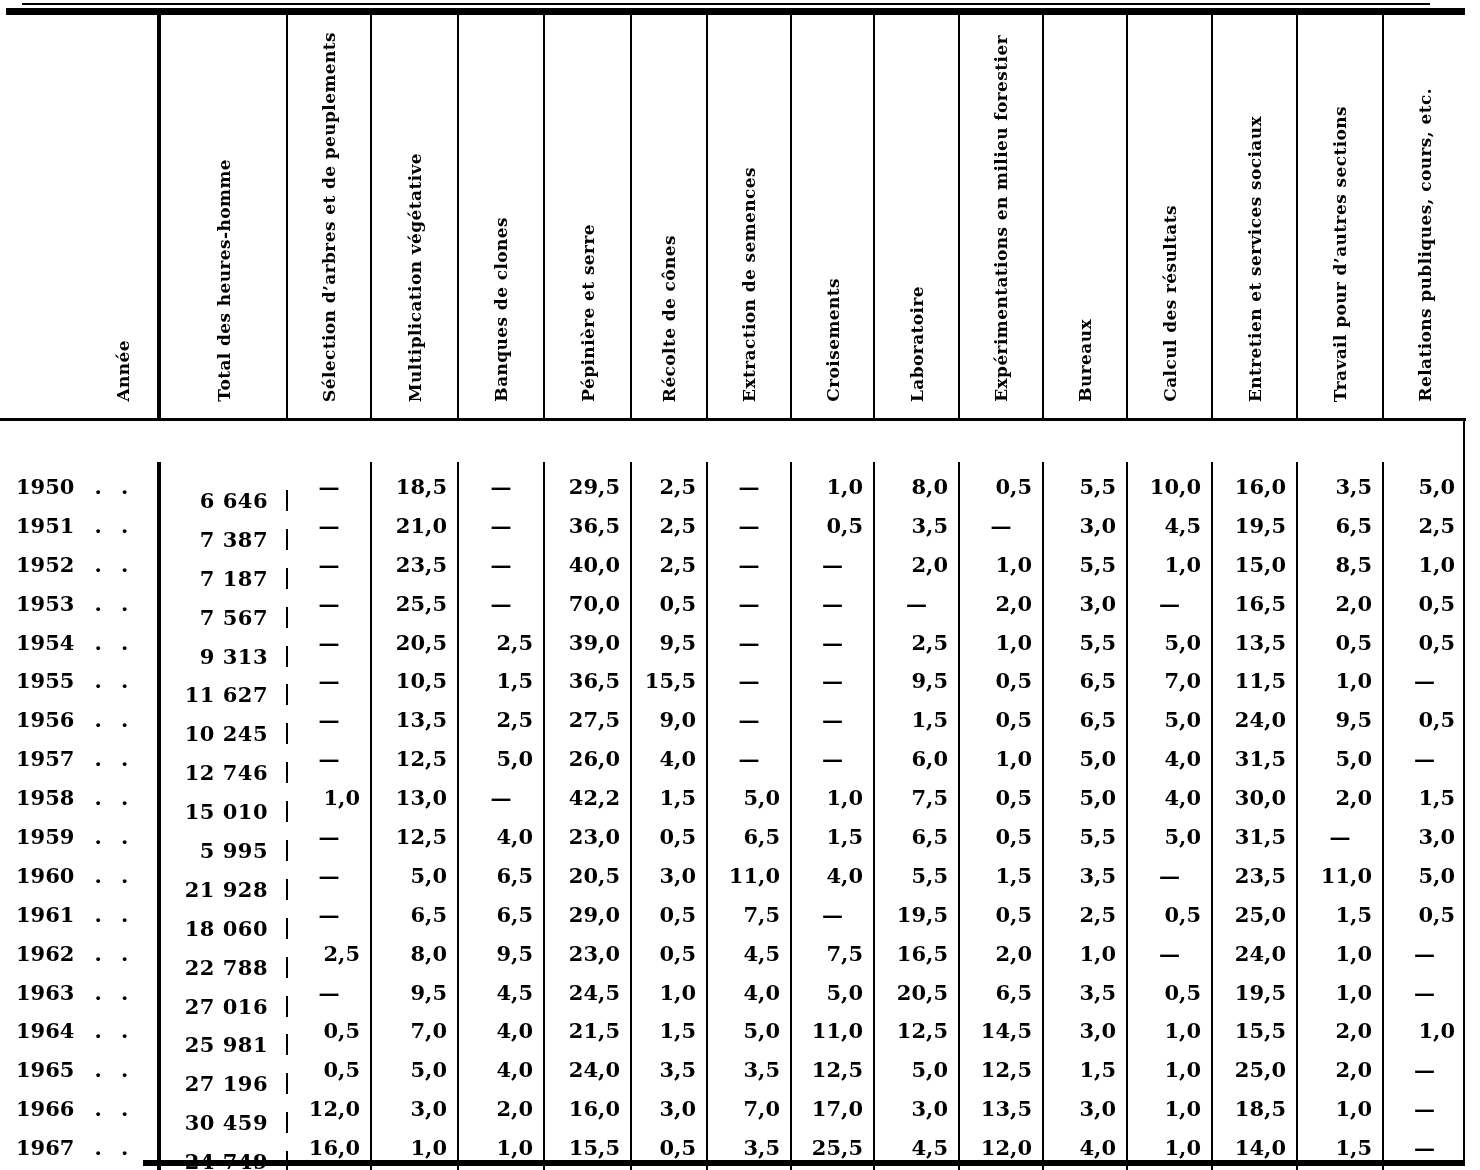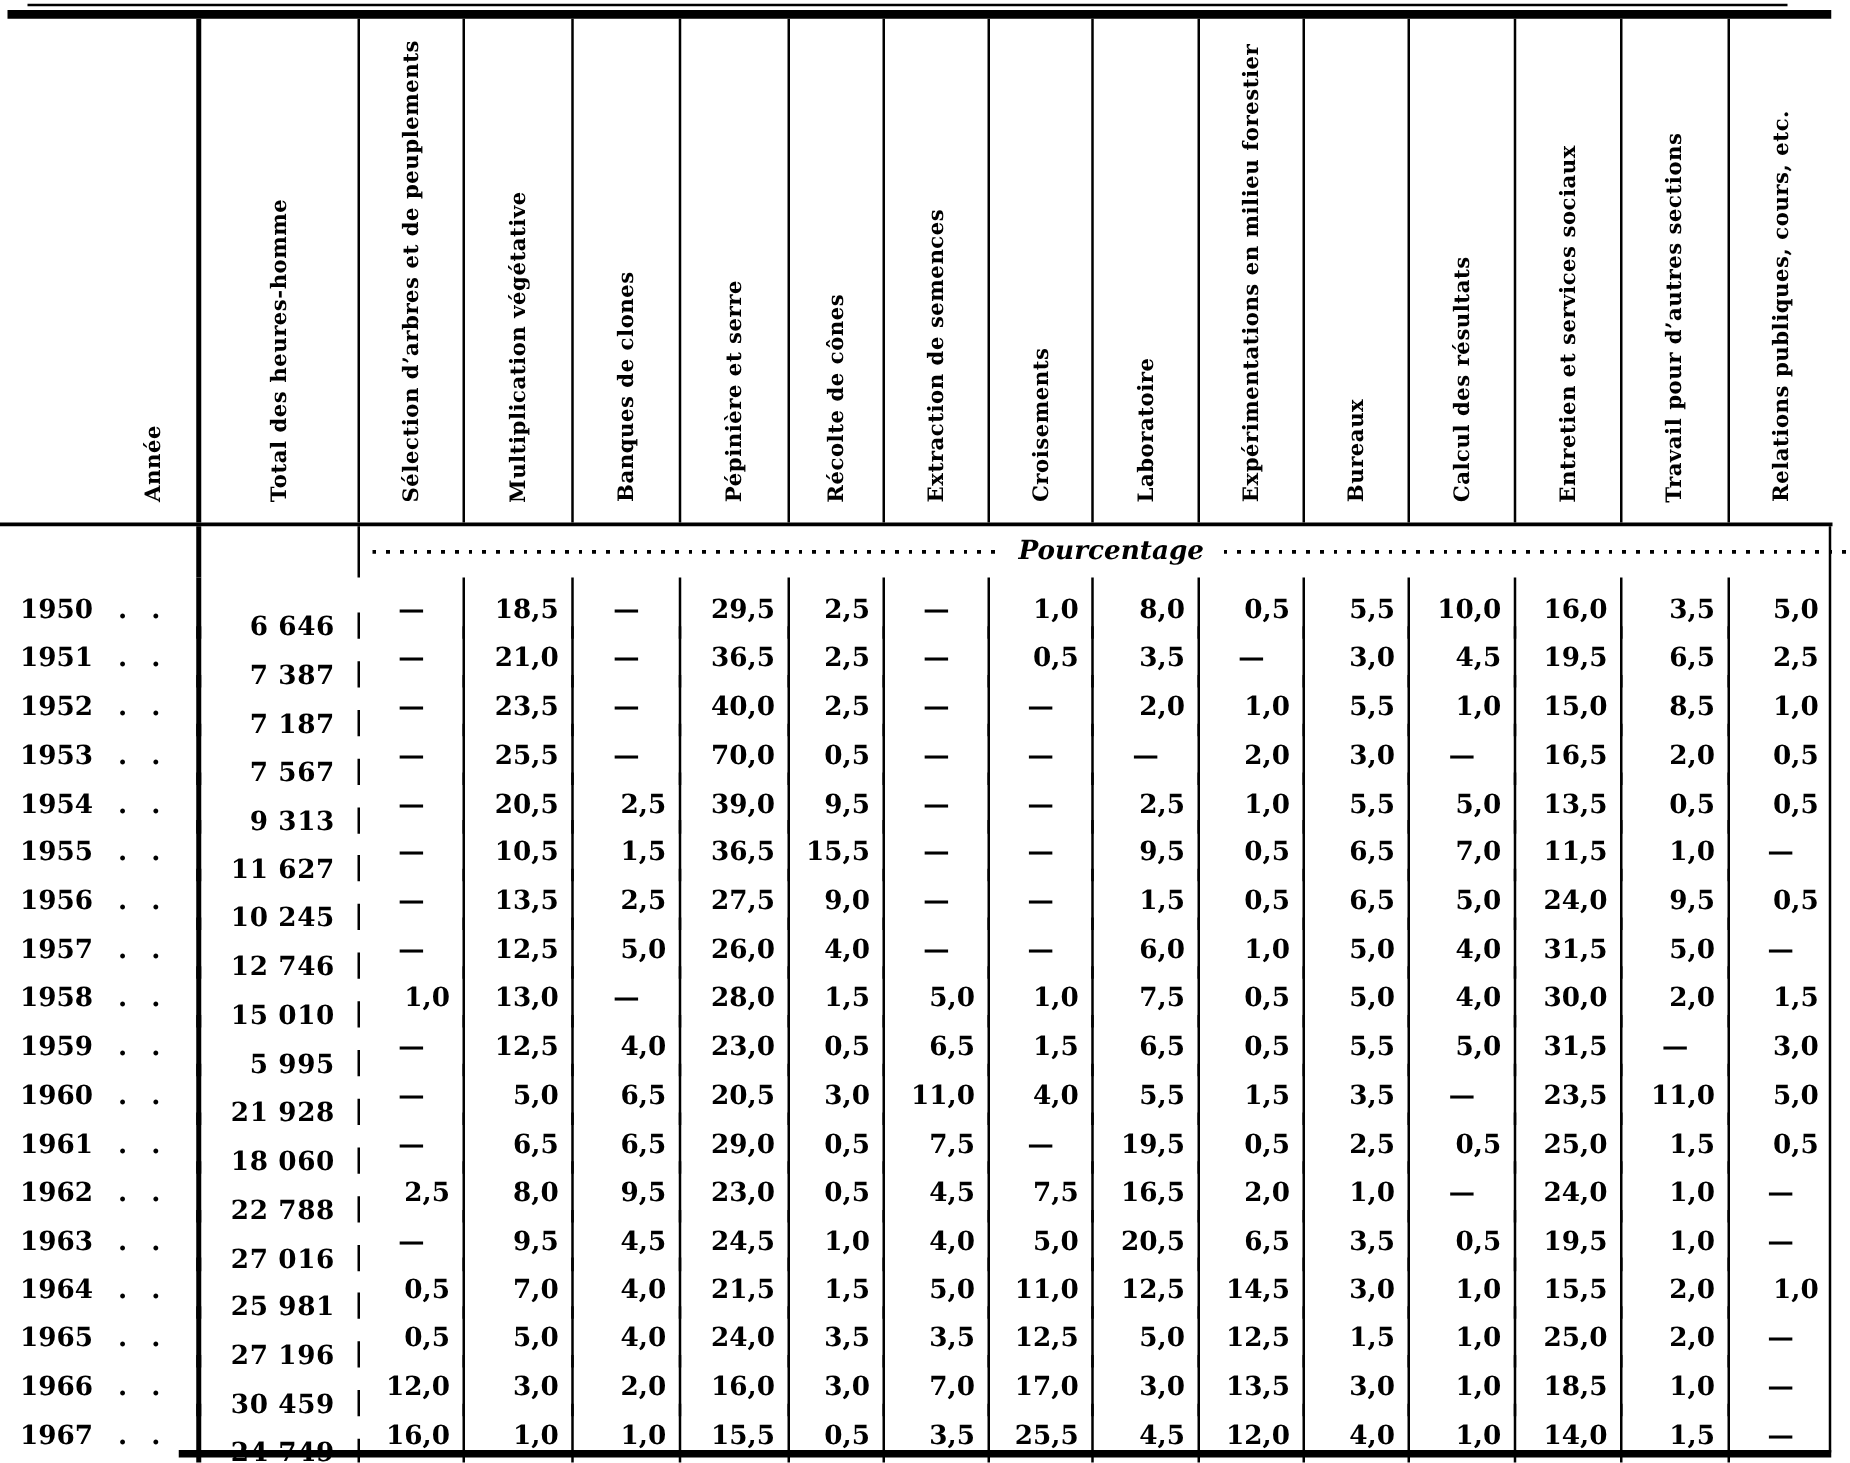--- a/index.html
+++ b/index.html
@@ -116,29 +116,20 @@
       <div class="hcell b-thin">
         <span class="vlabel">Travail pour d’autres sections</span>
       </div>
       <div class="hcell b-none">
         <span class="vlabel">Relations publiques, cours, etc.</span>
       </div>
     </div>
 
   <div class="rule sep-rule"></div>
 
-  <div class="pct-band">
-    <div class="pct-c1"></div>
-    <div class="pct-c2"></div>
-    <div class="pct-rest">
-      <div class="leader"></div>
-      <span class="pct-label">Pourcentage</span>
-      <div class="leader"></div>
-    </div>
-  </div>
 
   <div id="body-rows">
       <div class="grid brow">
         <div class="cell ycell b-thick">
           <span>1950</span>
           <span class="ydots">. .</span>
         </div>
         <div class="cell tcell b-thin">6 646</div>
         <div class="cell vcell b-thin dash">—</div>
         <div class="cell vcell b-thin">18,5</div>
@@ -304,21 +295,21 @@
       </div>
       <div class="grid brow">
         <div class="cell ycell b-thick">
           <span>1958</span>
           <span class="ydots">. .</span>
         </div>
         <div class="cell tcell b-thin">15 010</div>
         <div class="cell vcell b-thin">1,0</div>
         <div class="cell vcell b-thin">13,0</div>
         <div class="cell vcell b-thin dash">—</div>
-        <div class="cell vcell b-thin">28,0</div>
+        <div class="cell vcell b-thin">42,2</div>
         <div class="cell vcell b-thin">1,5</div>
         <div class="cell vcell b-thin">5,0</div>
         <div class="cell vcell b-thin">1,0</div>
         <div class="cell vcell b-thin">7,5</div>
         <div class="cell vcell b-thin">0,5</div>
         <div class="cell vcell b-thin">5,0</div>
         <div class="cell vcell b-thin">4,0</div>
         <div class="cell vcell b-thin">30,0</div>
         <div class="cell vcell b-thin">2,0</div>
         <div class="cell vcell b-none">1,5</div>

